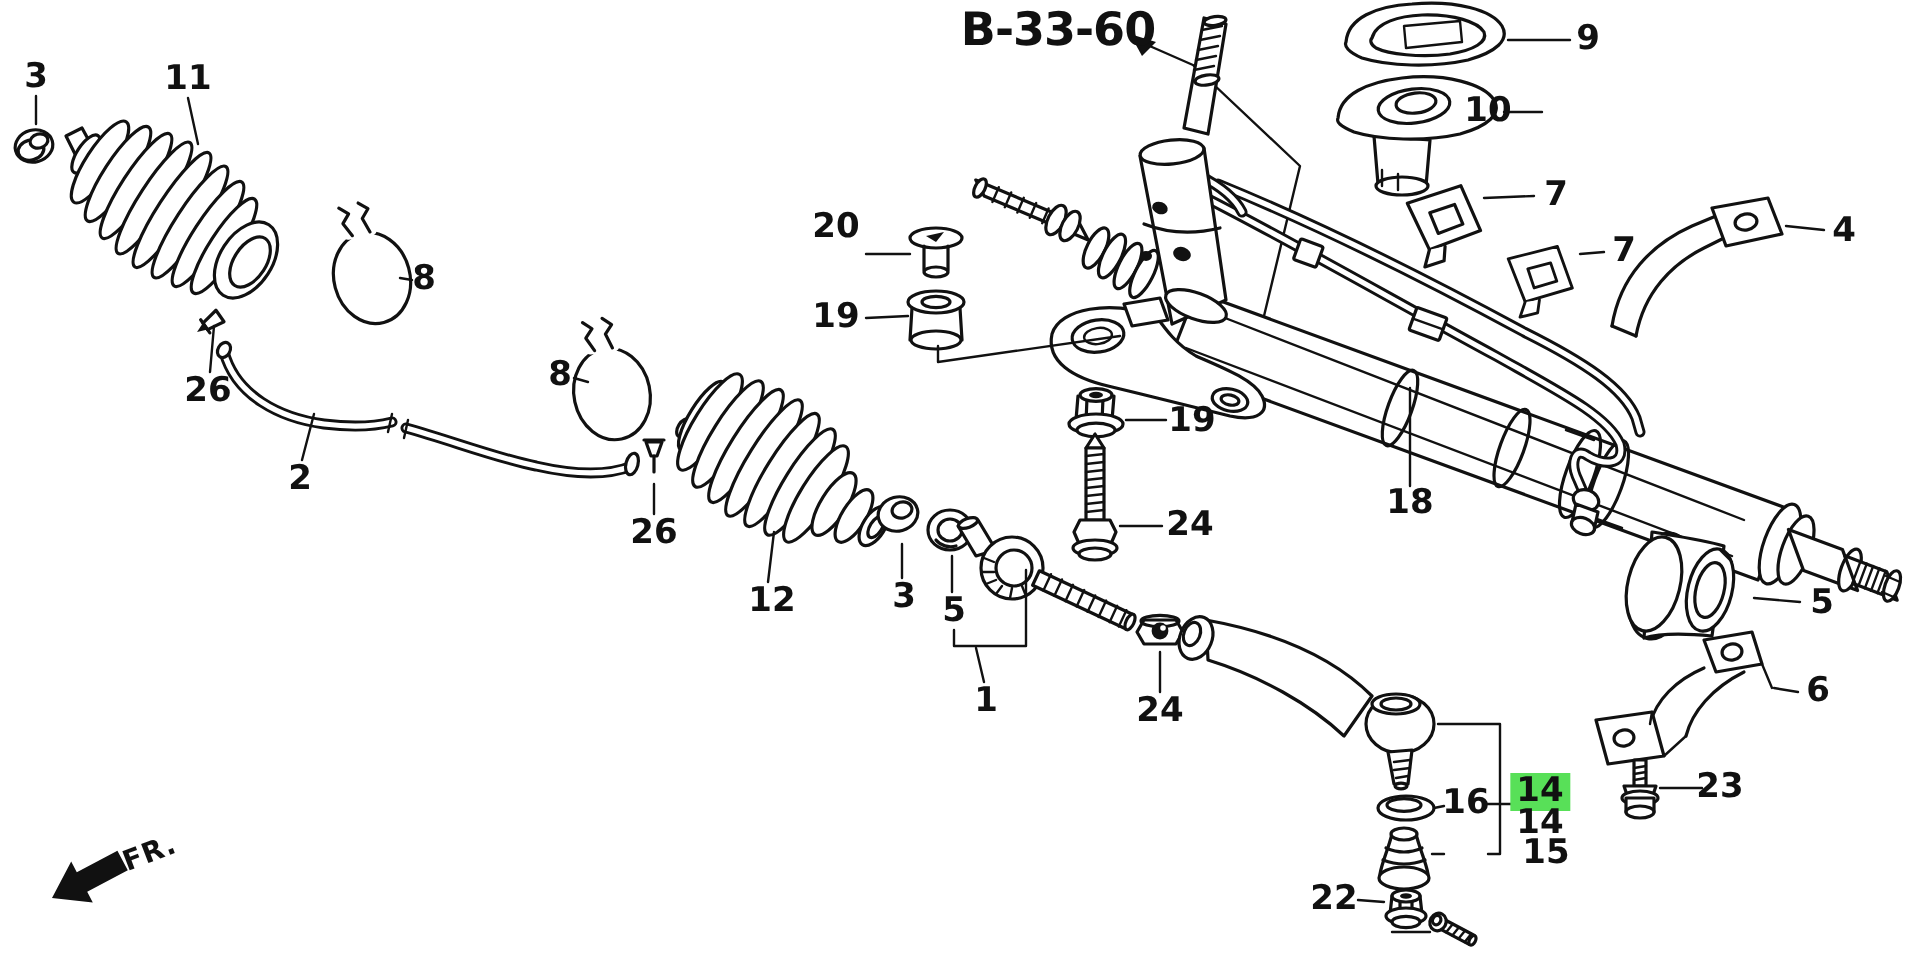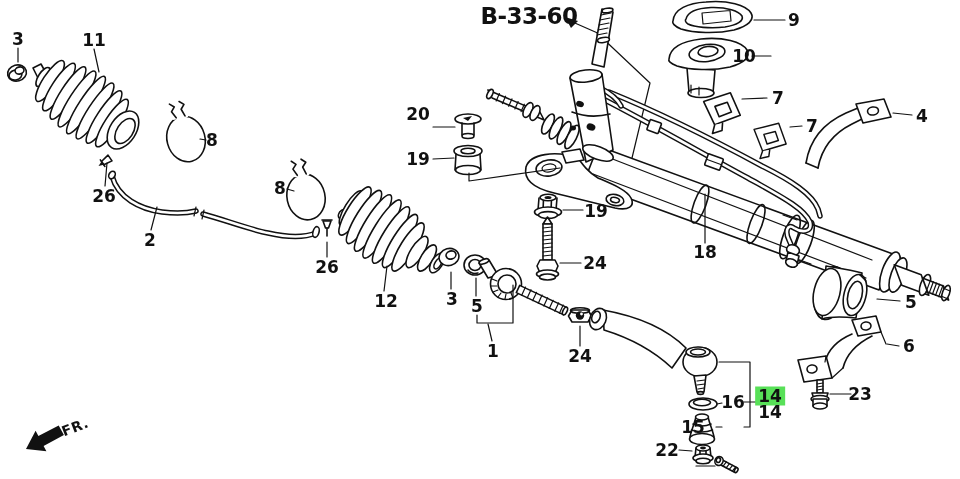--- a/index.html
+++ b/index.html
@@ -455,18 +455,18 @@
 <div class="lbl" style="left:744px;top:56px">10</div>
 <div class="lbl" style="left:778px;top:98px">7</div>
 <div class="lbl" style="left:812px;top:126px">7</div>
 <div class="lbl" style="left:922px;top:116px">4</div>
 <div class="lbl" style="left:911px;top:302px">5</div>
 <div class="lbl" style="left:909px;top:346px">6</div>
 <div class="lbl" style="left:860px;top:394px">23</div>
 <div class="lbl hl" style="left:770px;top:396px">14</div>
 <div class="lbl" style="left:770px;top:412px">14</div>
 <div class="lbl" style="left:733px;top:402px">16</div>
-<div class="lbl" style="left:693px;top:427px">15</div>
+<div class="lbl" style="left:773px;top:427px">15</div>
 <div class="lbl" style="left:667px;top:450px">22</div>
 <div class="lbl" style="left:684px;top:493px">25</div>
 <div class="lbl fr" style="left:75px;top:427px">FR.</div>
 
 </div>
 
 </body></html>

